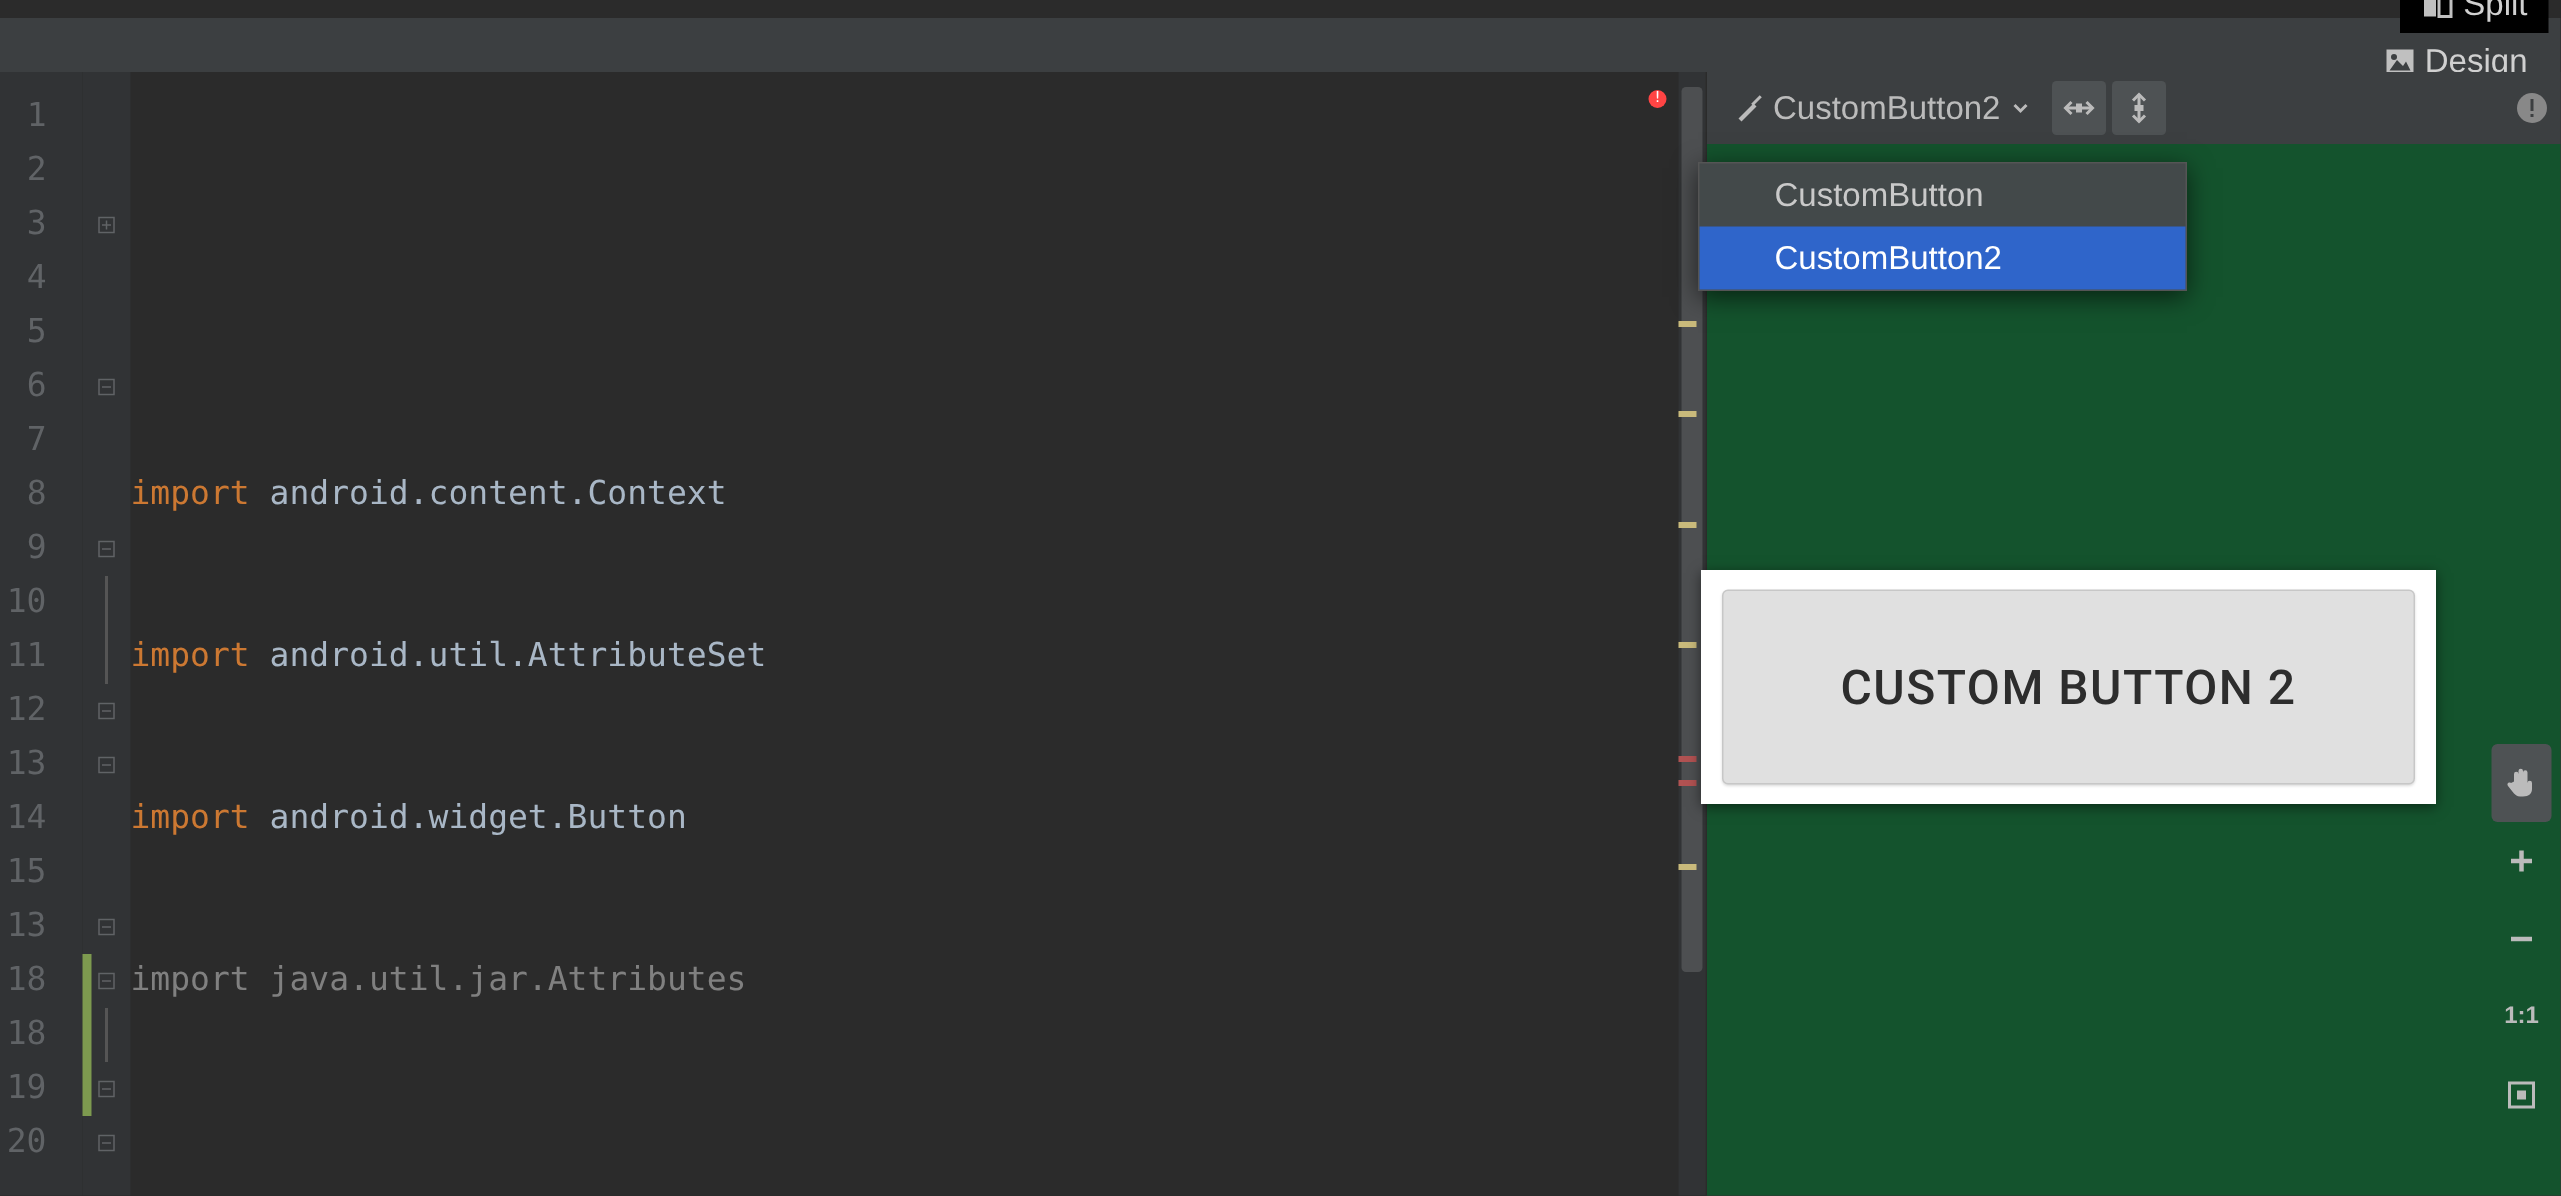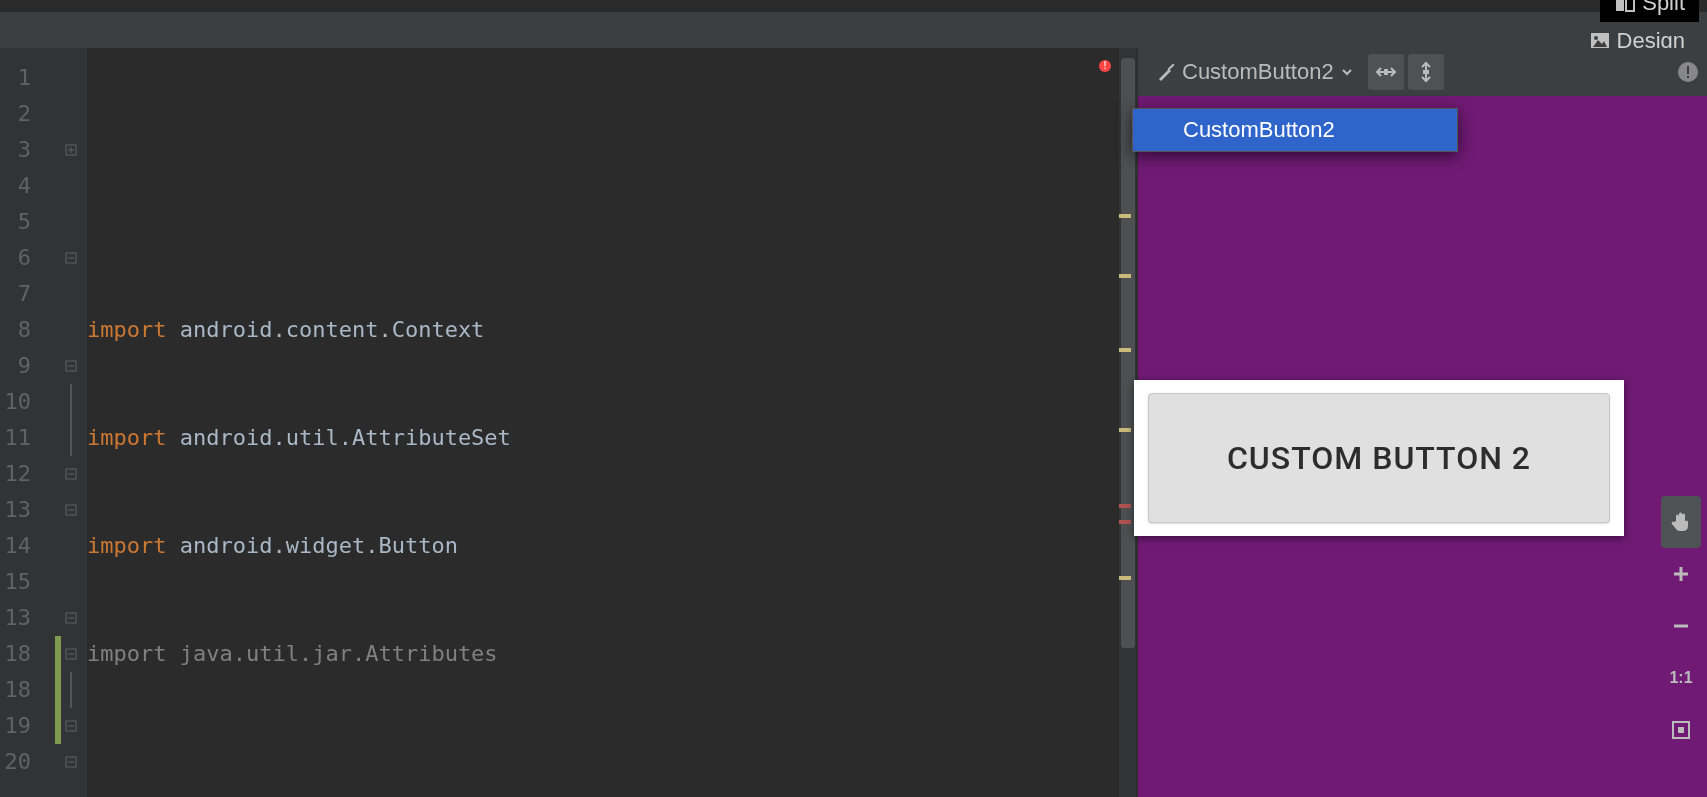--- a/index.html
+++ b/index.html
@@ -155,21 +155,21 @@
     box-shadow:0 4px 16px rgba(0,0,0,.6);
     z-index:5;
     font-size:22px;
   }
   .preview-popup .item { padding:8px 50px 8px 50px; color:#c9c9c9; cursor:pointer; }
   .preview-popup .item.selected { background:#2f65ca; color:#fff; }
 
   .preview-canvas {
     flex:1;
     position:relative;
-    background:#701a75;
+    background:#14532d;
   }
   .canvas-frame {
     position:absolute;
     left:-4px; top:284px;
     width:490px; height:156px;
     background:#fff;
     box-shadow:0 2px 8px rgba(0,0,0,.5);
     display:flex; align-items:center; justify-content:center;
     padding:14px;
     box-sizing:border-box;
@@ -410,20 +410,21 @@
       <div class="ph-warning">
         <svg width="22" height="22" viewBox="0 0 22 22">
             <circle cx="11" cy="11" r="10" fill="#888"></circle>
             <rect x="10" y="5" width="2" height="8" fill="#3c3f41"></rect>
             <rect x="10" y="15" width="2" height="2" fill="#3c3f41"></rect>
           </svg>
       </div>
     </div>
 
     <div class="preview-popup">
+      <div class="item">CustomButton</div>
       <div class="item selected">CustomButton2</div>
     </div>
 
     <div class="preview-canvas">
       <div class="canvas-frame">
         <div class="rendered-btn">
           <span>CUSTOM BUTTON 2</span>
         </div>
       </div>
 

